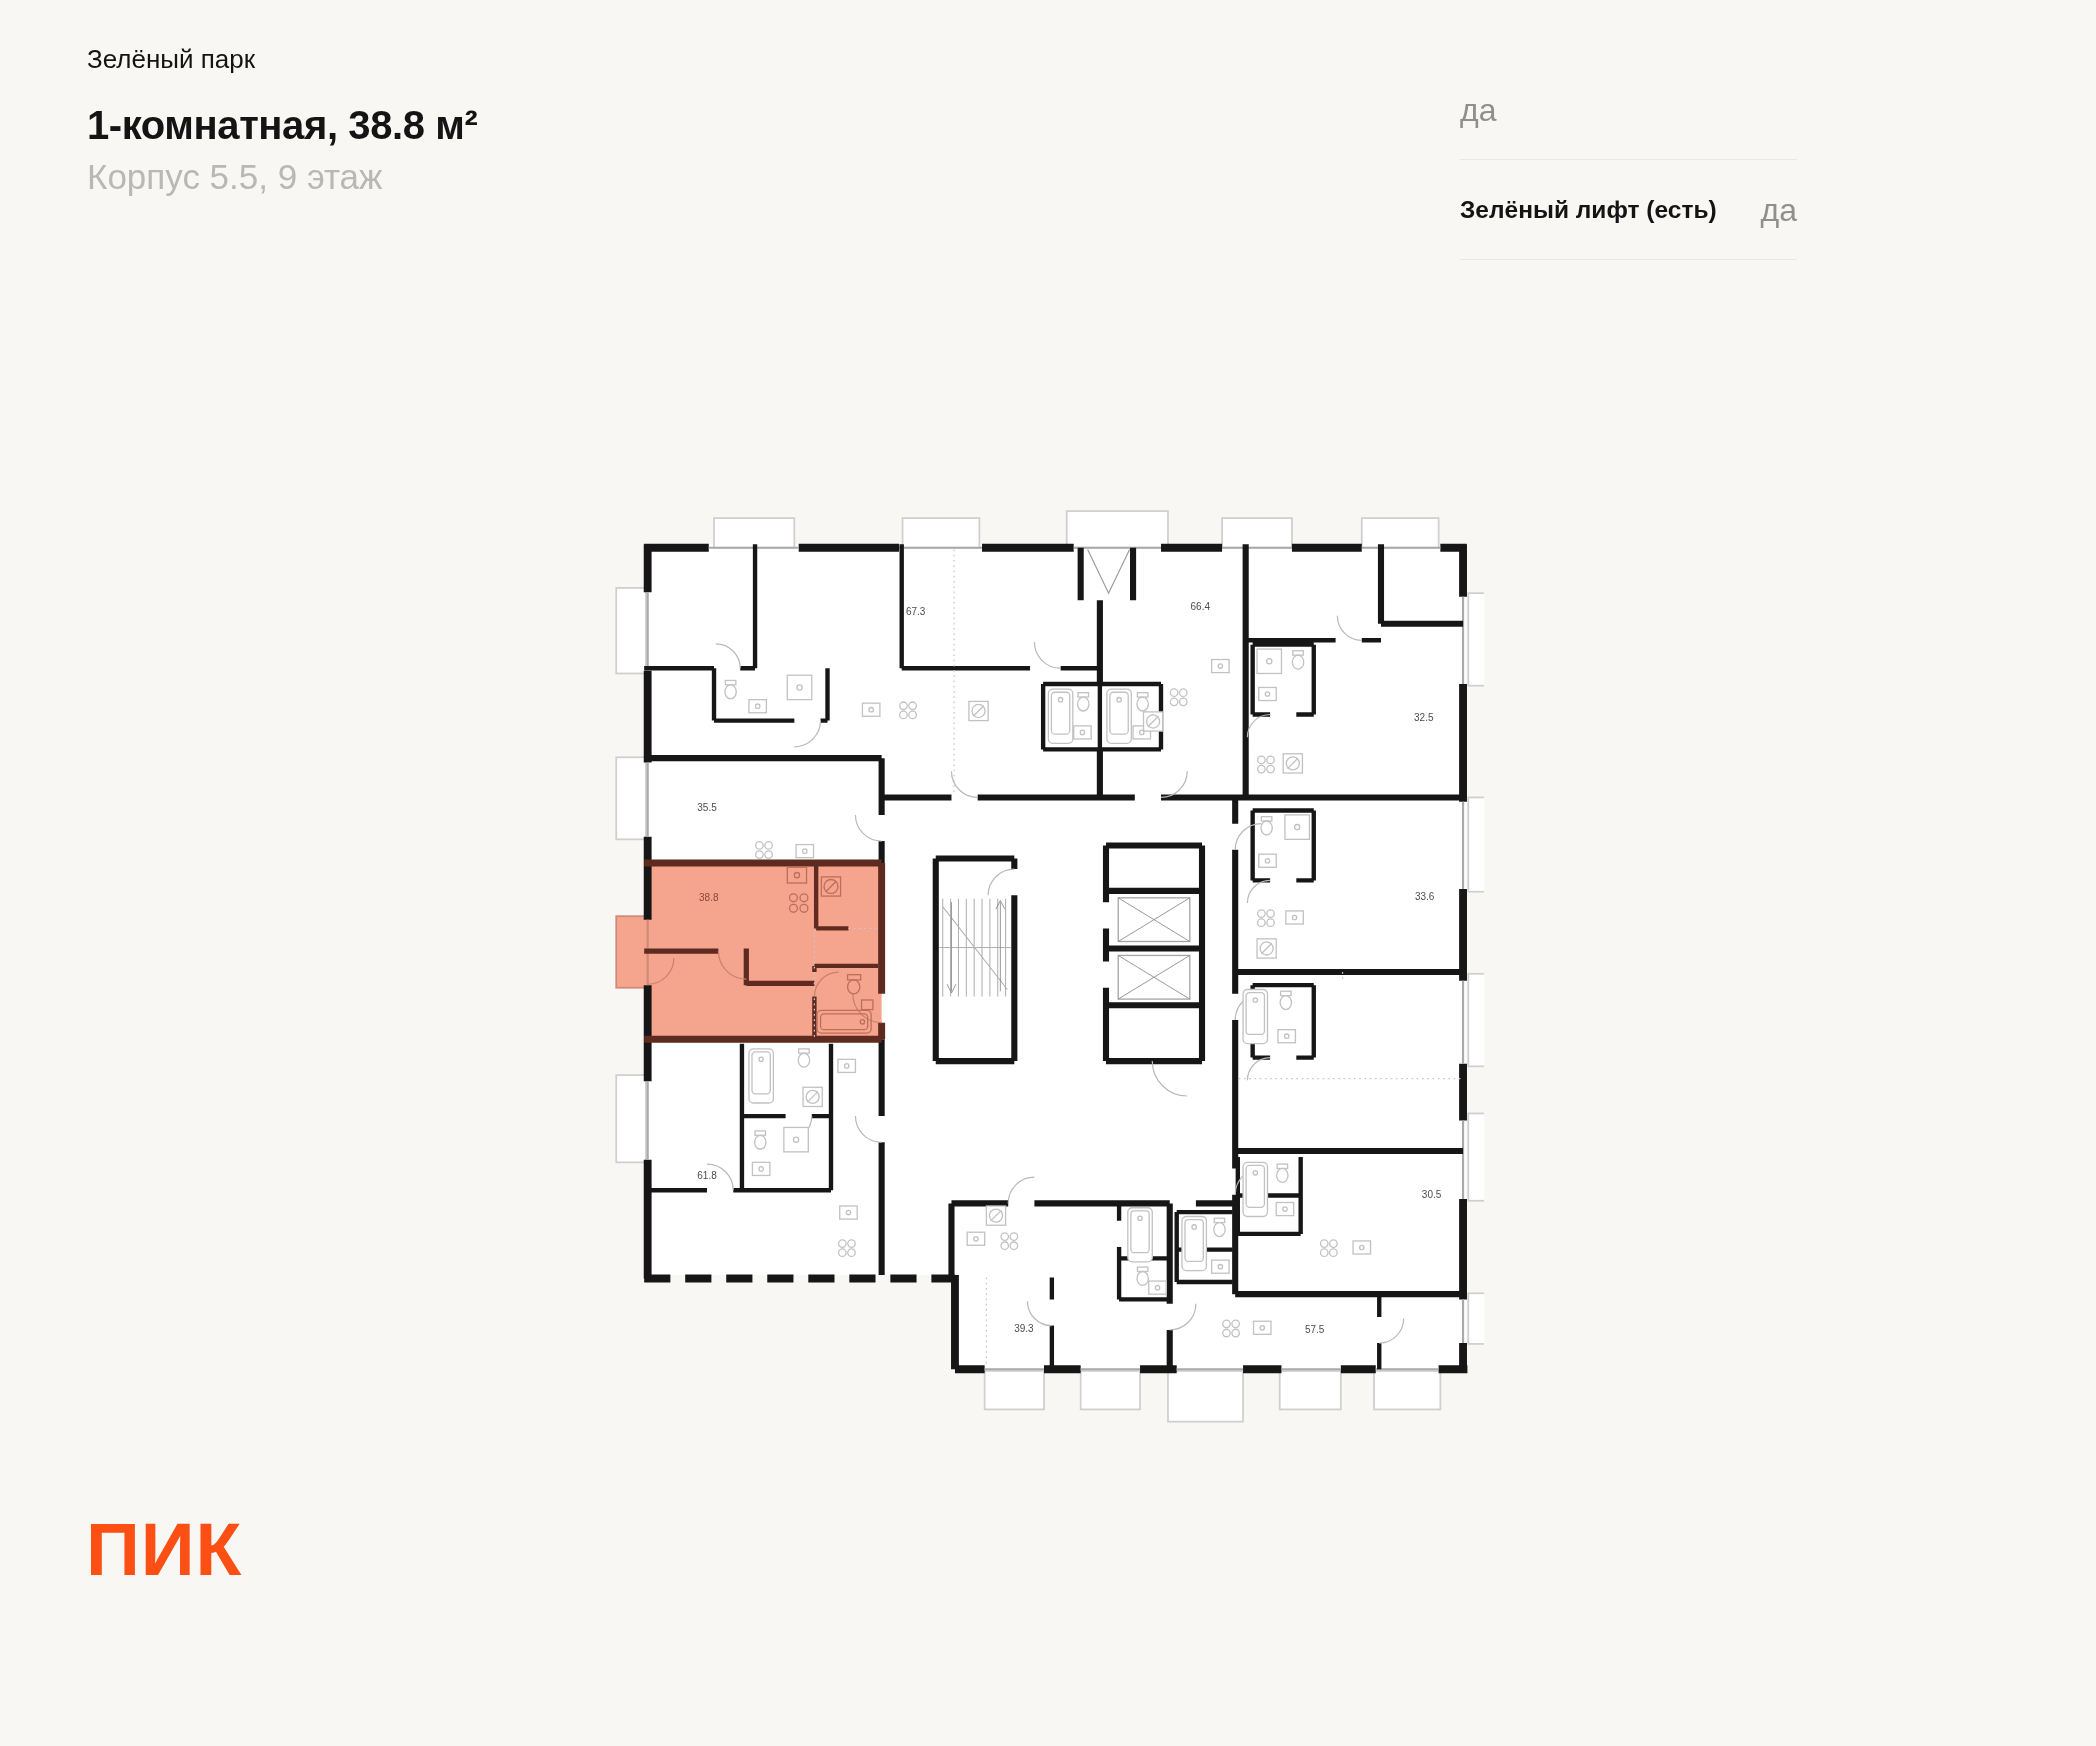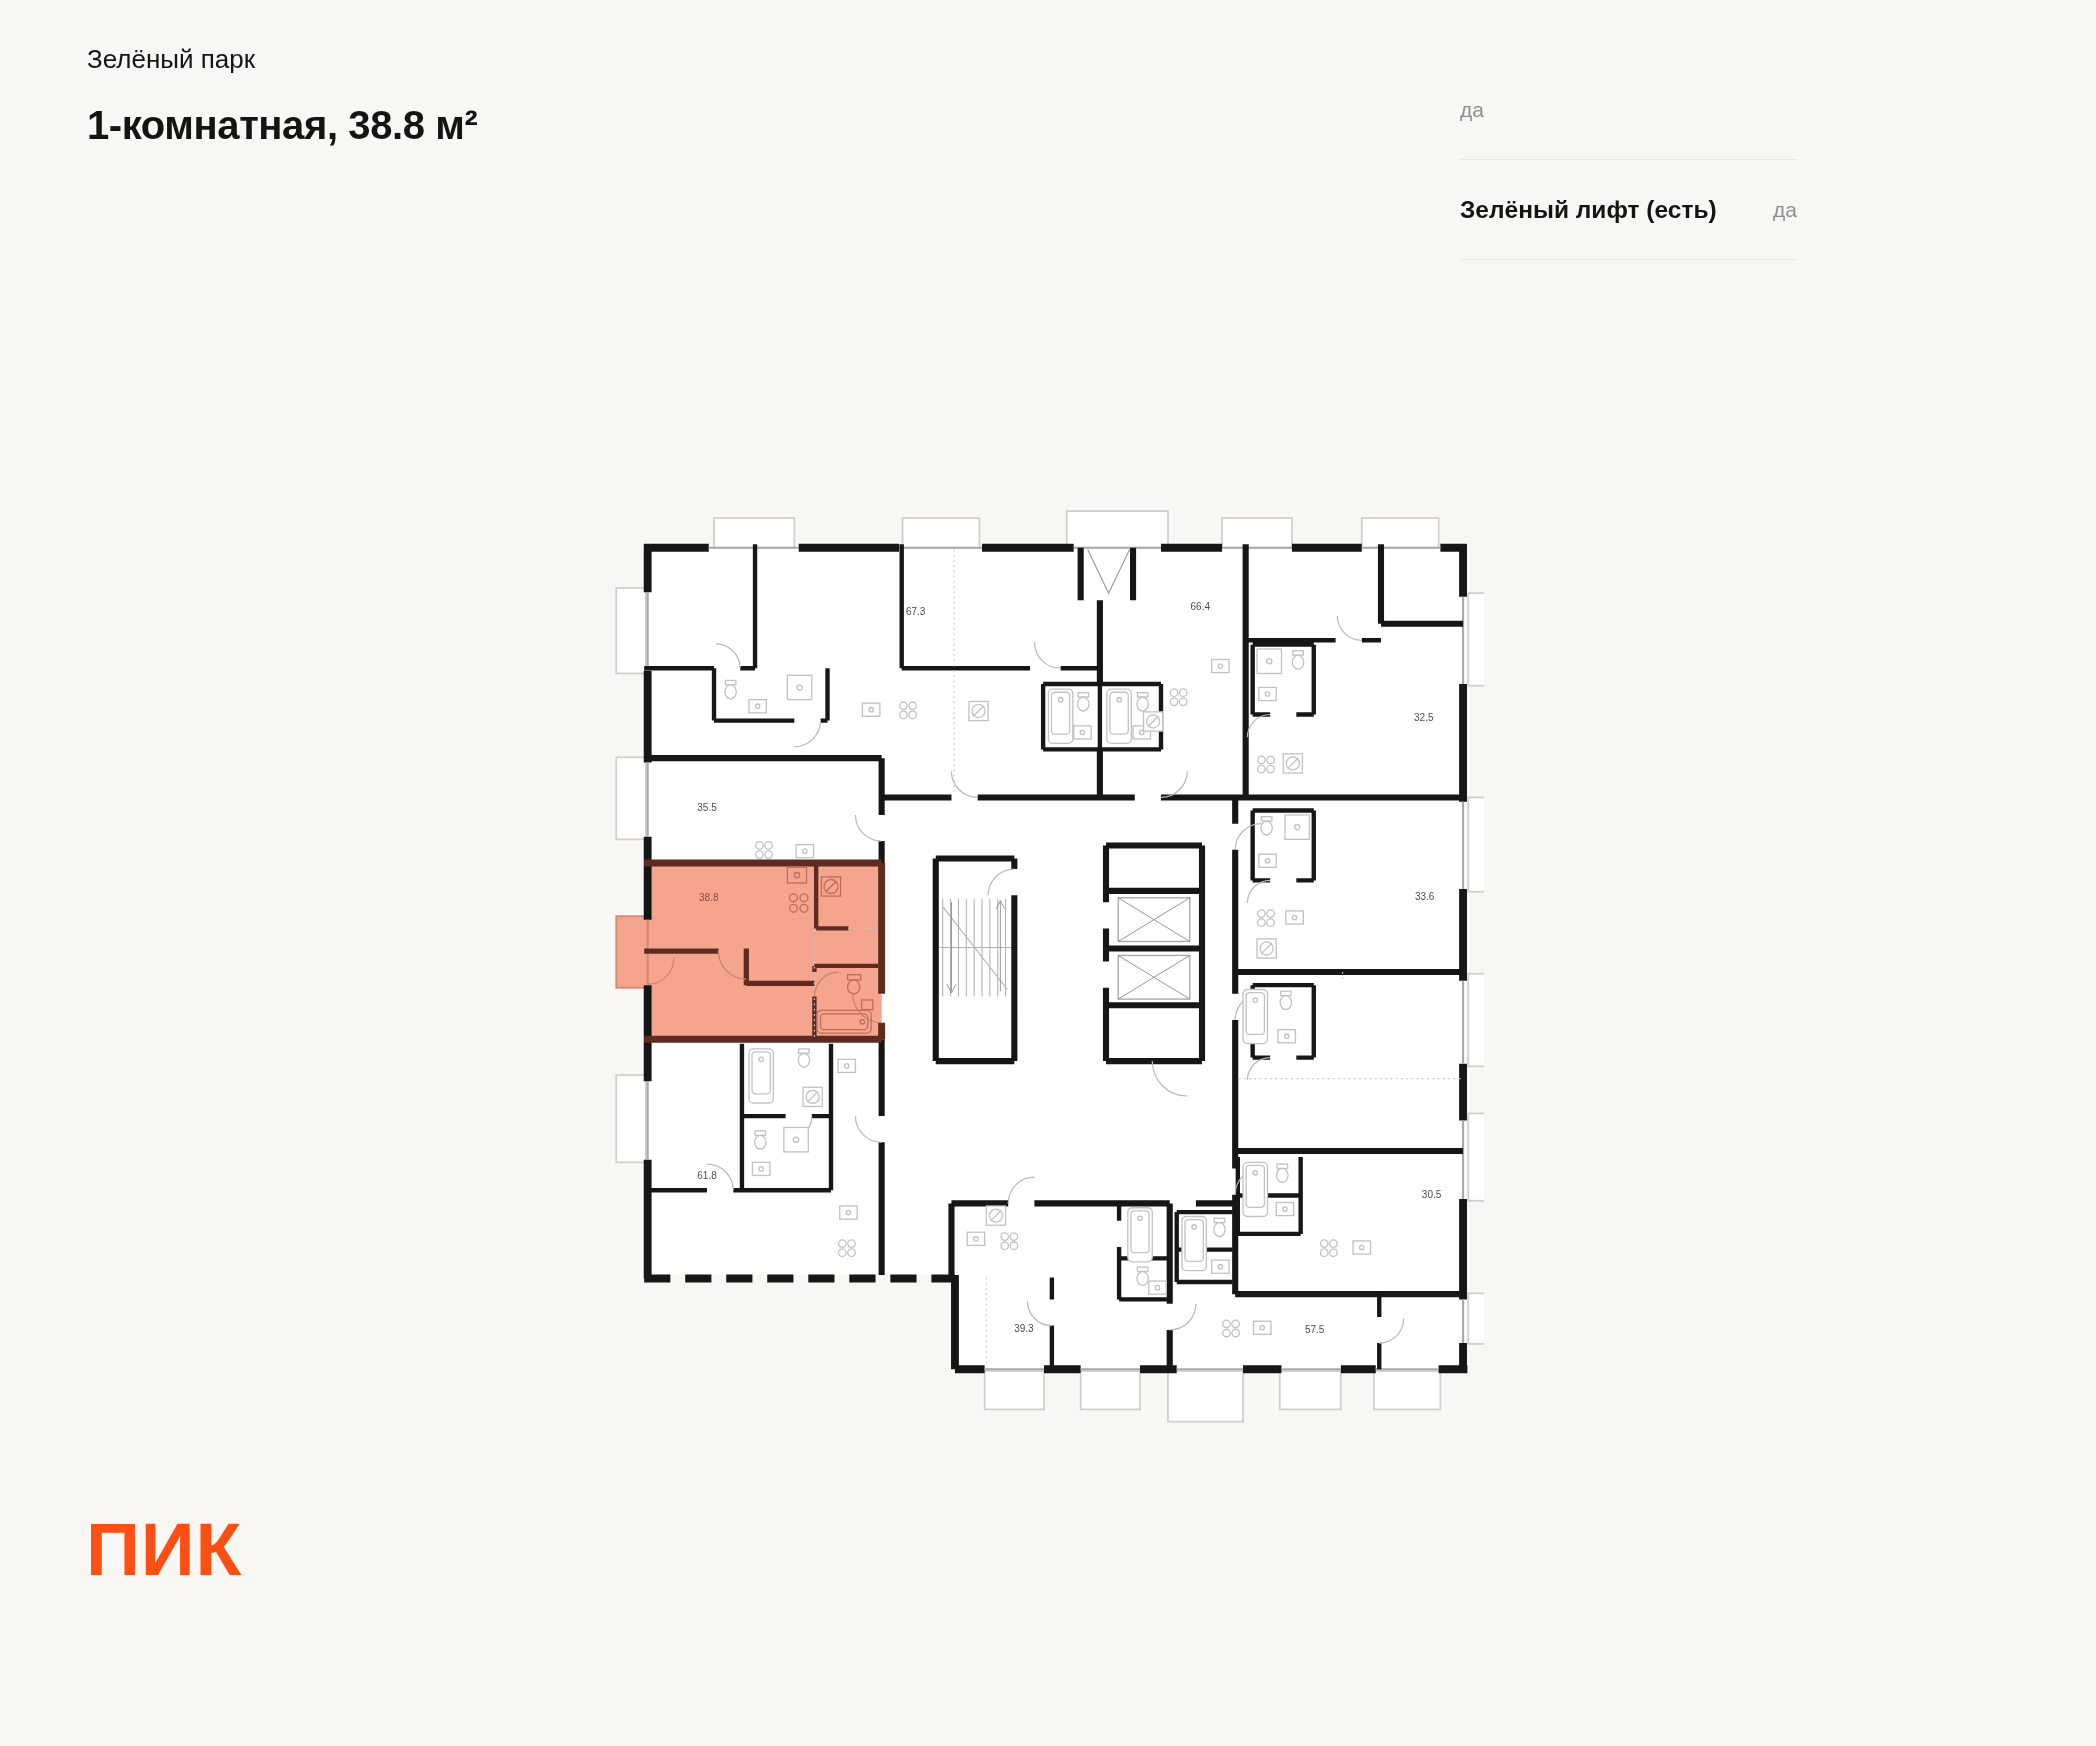--- a/index.html
+++ b/index.html
@@ -12,21 +12,21 @@
   
   .header{position:absolute;left:87px;top:44px;}
   .project{font-size:26px;font-weight:500;color:#141414;margin:0 0 28px 0;}
   .title{font-size:40px;font-weight:700;color:#141414;margin:0 0 8.7px 0;letter-spacing:-0.4px;}
   .subtitle{font-size:35px;font-weight:400;color:#b9b8b6;margin:0;}
   
   .info{position:absolute;left:1460px;top:60px;width:337px;}
   .info-row{display:flex;justify-content:space-between;align-items:center;
     padding:37px 0 36px 0;border-bottom:0.9px solid #e8e7e4;}
   .info-label{font-size:24.5px;font-weight:700;color:#141414;line-height:26px;}
-  .info-value{font-size:21px;color:#8f8f8d;line-height:26px;}
+  .info-value{font-size:32px;color:#8f8f8d;line-height:26px;}
   
   .logo{position:absolute;left:86px;top:1506px;font-size:75px;font-weight:800;
     color:var(--logo-color,#fb4f14);letter-spacing:0.9px;text-decoration:none;}
   
   .plan{position:absolute;left:611px;top:509px;width:873px;height:961px;}
   .w9{stroke:#161616;stroke-width:9;fill:none;}
   .w7{stroke:#161616;stroke-width:7;fill:none;}
   .w5{stroke:#161616;stroke-width:5;fill:none;}
   .wd{stroke:#161616;stroke-width:9;fill:none;stroke-dasharray:30 17;}
   .win{stroke:#a9a9a9;stroke-width:2.5;fill:none;}
@@ -48,20 +48,21 @@
   .area-label{font:11.5px "Liberation Sans",sans-serif;fill:#4c4c4c;}
   .area-label.hl{fill:#8a4a38;}
   .tri{fill:#ffffff;stroke:#999999;stroke-width:1.3;}
 </style>
 </head>
 <body>
 
 <div class="header">
   <div class="project">Зелёный парк</div>
   <h1 class="title">1-комнатная, 38.8 м²</h1>
+  <div class="subtitle">Корпус 5.5, 9 этаж</div>
 </div>
 
 <div class="info">
   <div class="info-row">
     <span class="info-value">да</span>
   </div>
   <div class="info-row">
     <span class="info-label">Зелёный лифт (есть)</span>
     <span class="info-value">да</span>
   </div>

